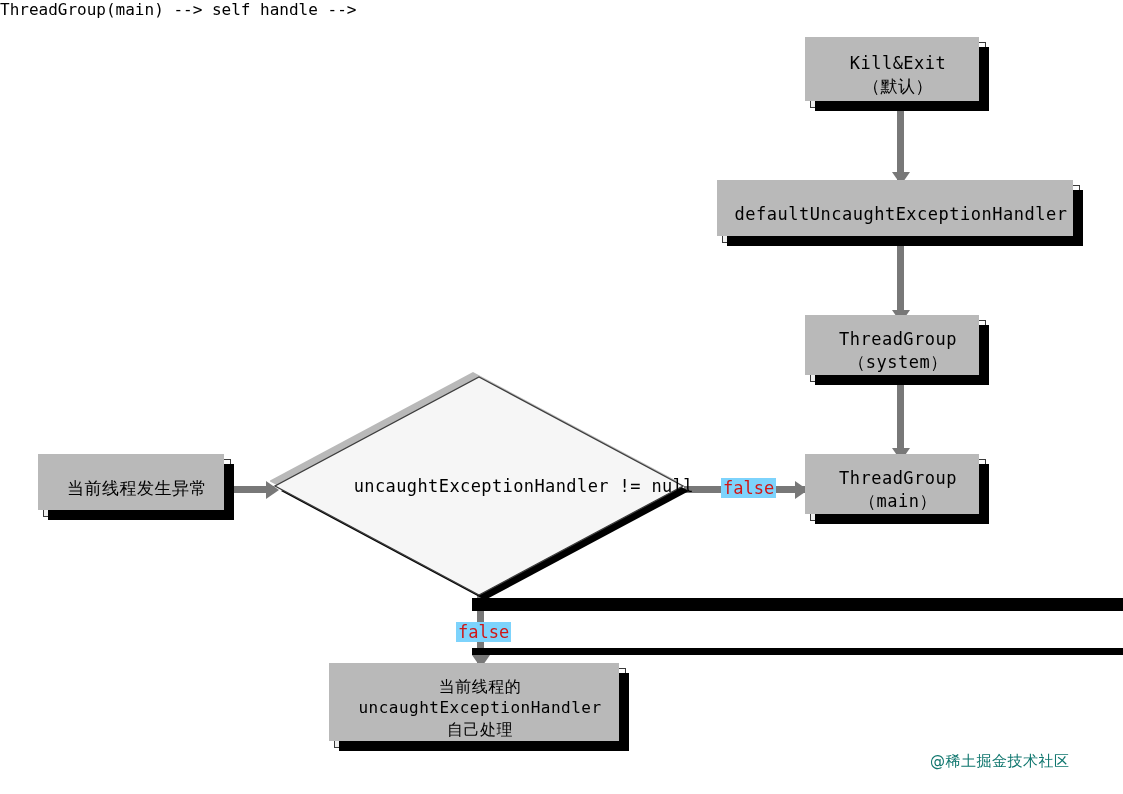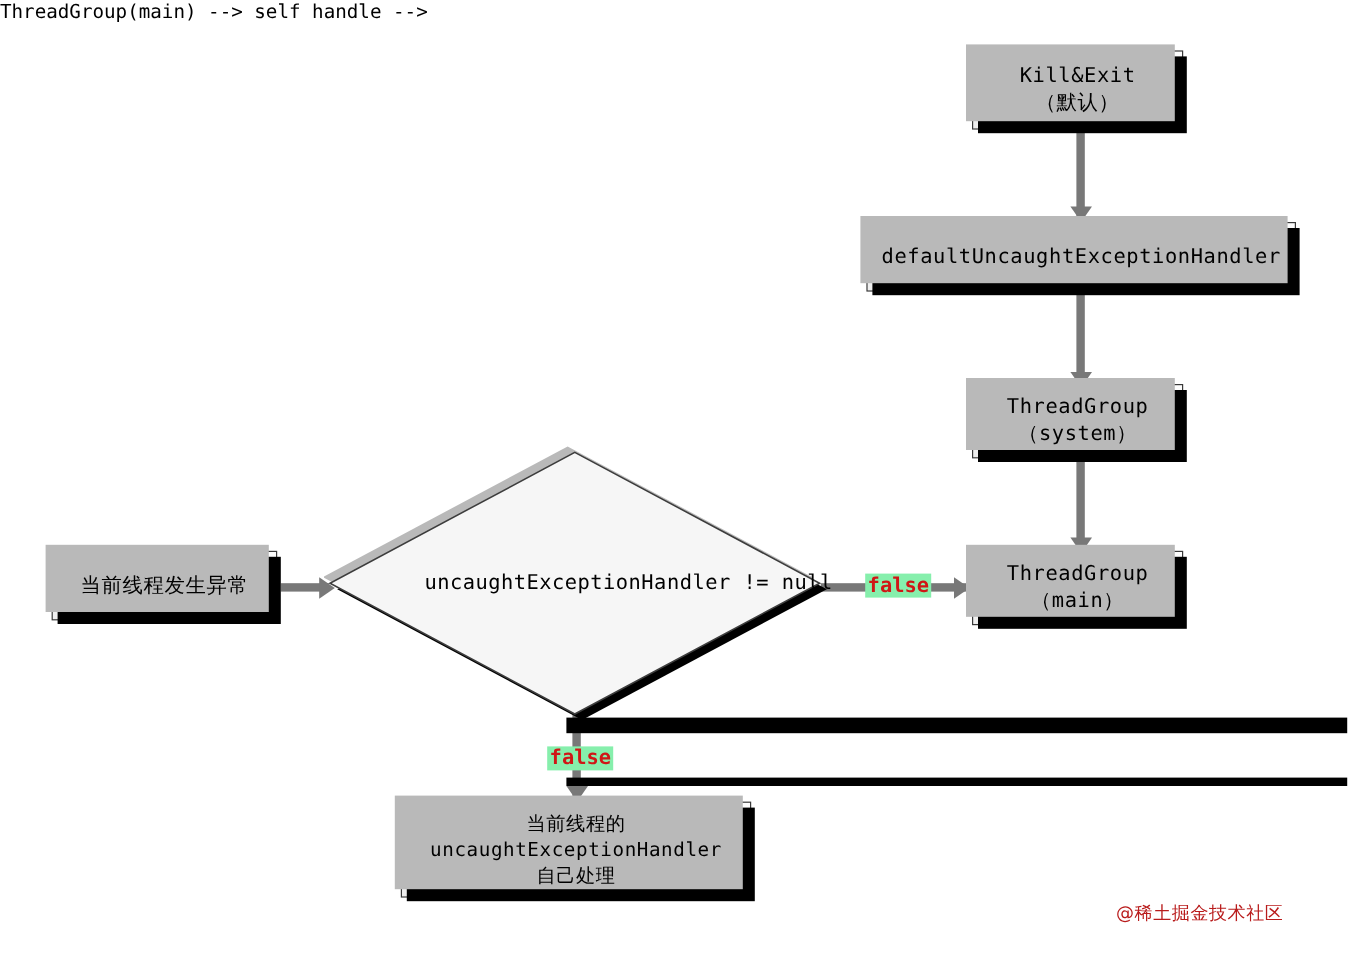--- a/index.html
+++ b/index.html
@@ -122,41 +122,41 @@
     border-right: 9px solid transparent;
     border-top: 13px solid #787878;
     z-index: 3;
   }
 
   
   .edge-label {
     position: absolute;
     font-family: "DejaVu Sans Mono", "Liberation Mono", monospace;
     font-size: 17px;
-    font-weight: bold;
+    font-weight: normal;
     color: #d01616;
-    background: #86efac;
+    background: #7dd3fc;
     padding: 0 2px;
     z-index: 8;
     white-space: nowrap;
   }
 
   
   .black-bar {
     position: absolute;
     background: #000000;
     z-index: 7;
   }
 
   
   .watermark {
     position: absolute;
     font-family: "DejaVu Sans", "Liberation Sans", sans-serif;
     font-size: 15px;
-    color: #b91c1c;
+    color: #0f766e;
     z-index: 9;
     white-space: nowrap;
     letter-spacing: 0.5px;
   }
 </style>
 </head>
 <body>
 
 <div id="canvas">
 

